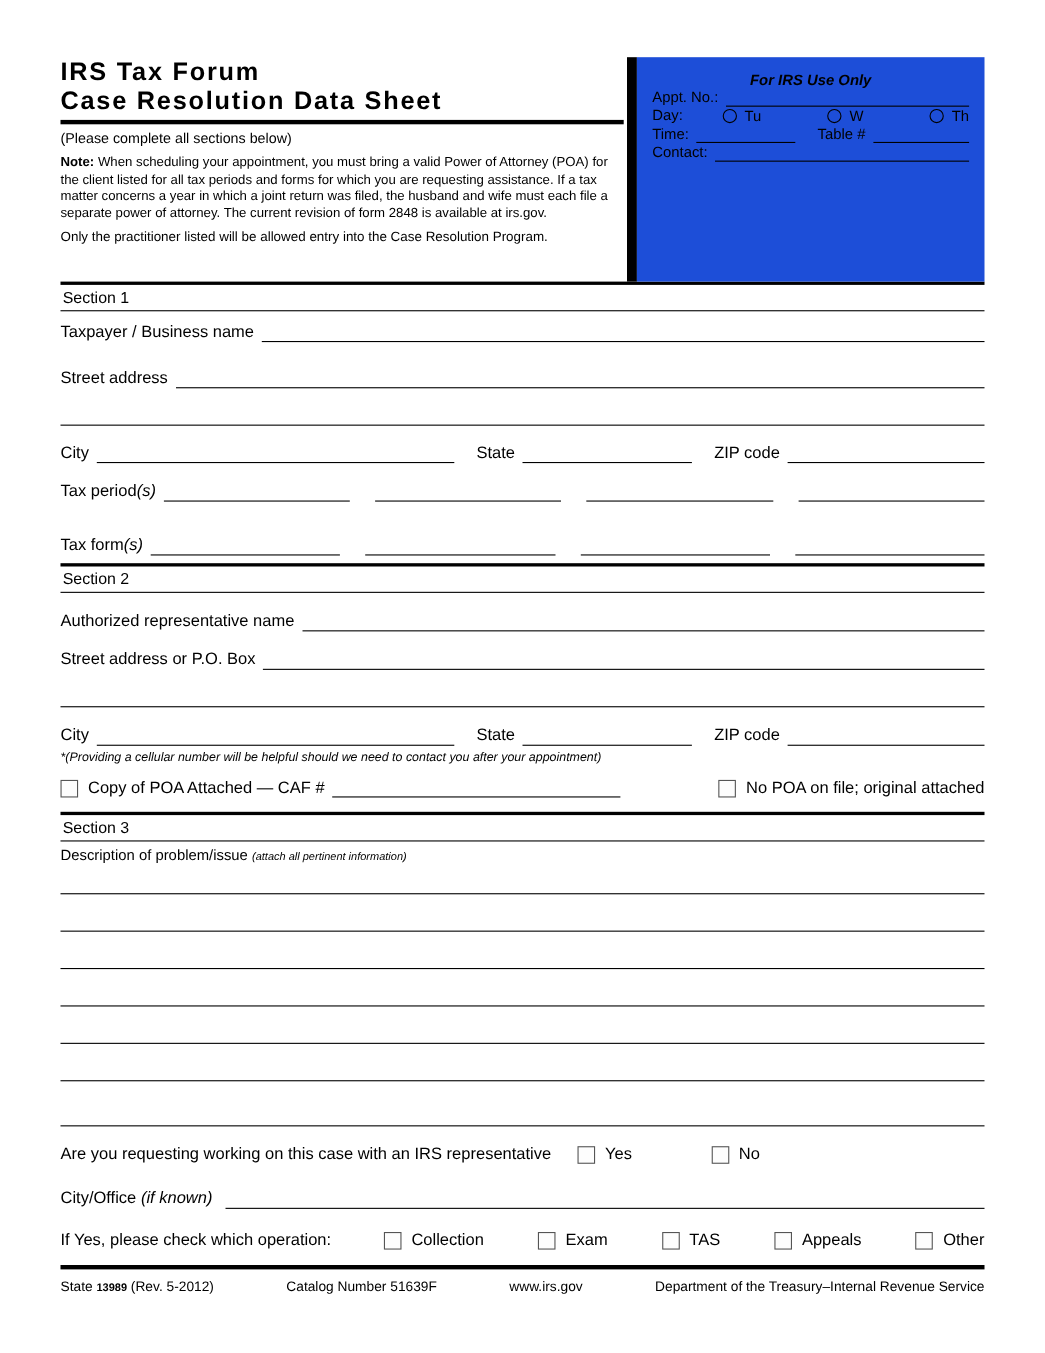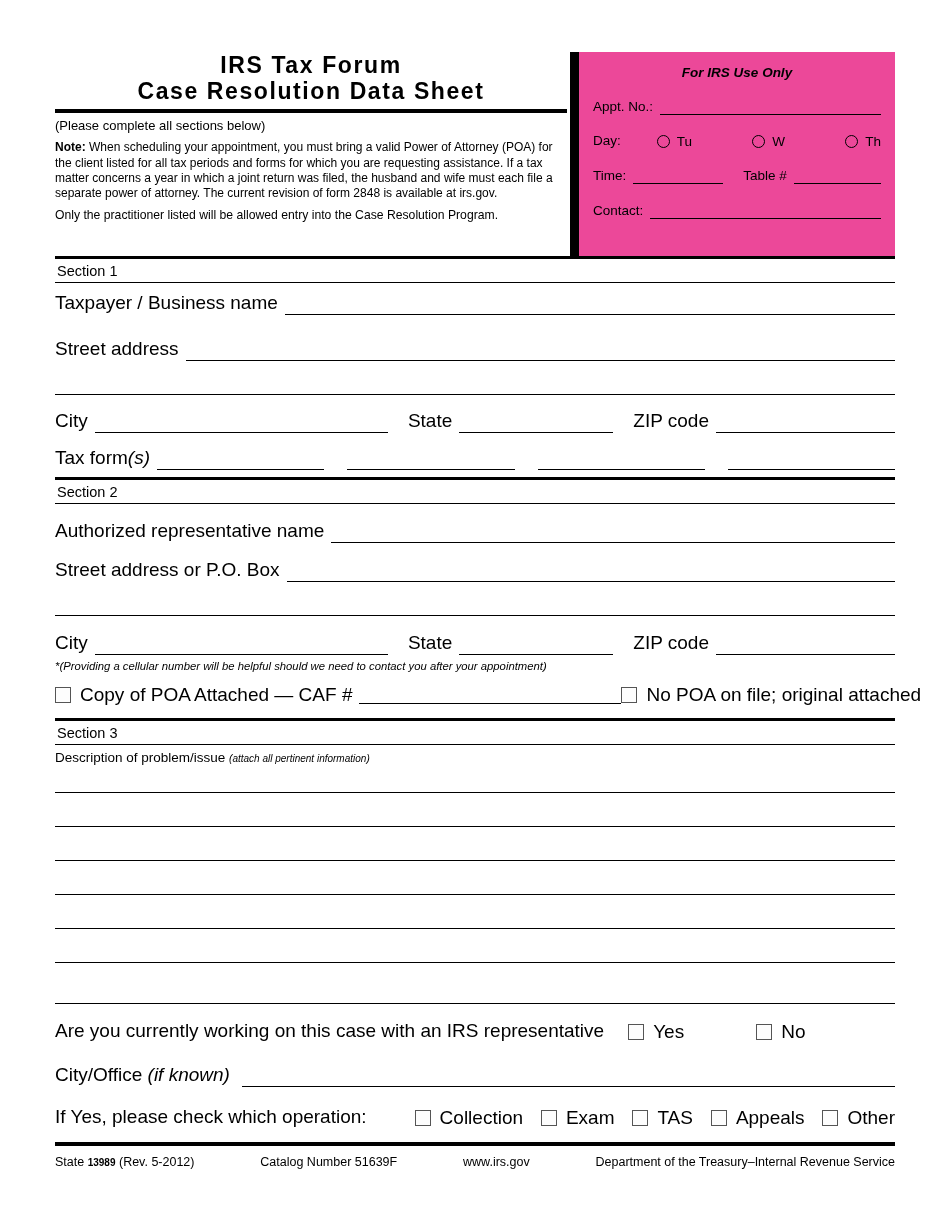--- a/index.html
+++ b/index.html
@@ -3,43 +3,43 @@
 <meta charset="utf-8">
 <style>
   * { box-sizing: border-box; }
   html,body { margin:0; padding:0; background:#e8e8e8; }
   body { font-family:"Liberation Sans", sans-serif; color:#000; }
   .page { width:950px; height:1230px; background:#fff; margin:0 auto; padding:52px 55px 0 55px; overflow:hidden; position:relative; }
 
   
   .header { display:flex; align-items:stretch; height:204px; }
   .header-left { width:512px; display:flex; flex-direction:column; }
-  .titles { text-align:center; font-weight:bold; font-size:23px; line-height:1.14; letter-spacing:1.6px; padding-bottom:5px; border-bottom:4px solid #000; }
+  .titles { font-weight:bold; font-size:23px; line-height:1.14; letter-spacing:1.6px; padding-bottom:5px; border-bottom:4px solid #000; }
   .instruction { font-size:13px; margin-top:5px; }
   .note { font-size:12px; line-height:1.27; margin:7px 0 0 0; }
   .note b { font-weight:bold; }
   .note2 { margin-top:7px; font-size:12.2px; }
   .header-divider { width:9px; background:#000; margin-left:3px; }
-  .irs-box { flex:1; background:#ec4899; padding:13px 14px 0 14px; font-size:13.5px; }
+  .irs-box { flex:1; background:#1d4ed8; padding:13px 14px 0 14px; font-size:13.5px; }
   .irs-title { text-align:center; font-weight:bold; font-style:italic; font-size:13.5px; }
-  .irs-row { display:flex; align-items:flex-end; margin-top:18px; }
+  .irs-row { display:flex; align-items:flex-end; margin-top:0; }
   .irs-row.center { align-items:center; }
   .day-spread { flex:1; display:flex; justify-content:space-between; margin-left:36px; }
   .radio-item { display:flex; align-items:center; gap:7px; }
   .radio { width:13px; height:13px; border:1.6px solid #000; border-radius:50%; background:transparent; }
 
   
   .fline { border-bottom:1px solid #000; flex:1; height:17px; margin-left:7px; }
   .fline.standalone { margin-left:23px; }
   .time-line { flex:0 0 90px; }
 
   
   .section-heading { border-top:3px solid #000; border-bottom:1px solid #000; font-size:14.5px; padding:4px 2px 3px 2px; }
 
-  .frow { display:flex; align-items:flex-end; font-size:19px; min-height:19px; }
+  .frow { display:flex; align-items:flex-end; font-size:15px; min-height:19px; }
   .frow.center { align-items:center; }
   .flabel { white-space:nowrap; padding-bottom:1px; }
   .flabel i { font-style:italic; }
   .ml20 { margin-left:20px; }
   .state-line { flex:0 0 154px; }
   .zip-line { flex:0 0 179px; }
   .phone-line { flex:0 0 232px; }
   .caf-line { flex:0 0 262px; }
   .cell-note { font-size:11.3px; font-style:italic; margin-top:5px; }
 
@@ -130,22 +130,29 @@
 
   <div class="frow" style="margin-top:15px">
     <span class="flabel">City</span>
     <span class="fline"></span>
     <span class="flabel ml20">State</span>
     <span class="fline state-line"></span>
     <span class="flabel ml20">ZIP code</span>
     <span class="fline zip-line"></span>
   </div>
 
-
-  <div class="frow" style="margin-top:14px">
+  <div class="frow" style="margin-top:16px">
+    <span class="flabel"><span>Tax period</span><i>(s)</i></span>
+    <span class="fline"></span>
+    <span class="fline standalone"></span>
+    <span class="fline standalone"></span>
+    <span class="fline standalone"></span>
+  </div>
+
+  <div class="frow" style="margin-top:30px">
     <span class="flabel"><span>Tax form</span><i>(s)</i></span>
     <span class="fline"></span>
     <span class="fline standalone"></span>
     <span class="fline standalone"></span>
     <span class="fline standalone"></span>
   </div>
 
   <div class="section-heading" style="margin-top:7px"><span>Section 2</span></div>
 
   <div class="frow" style="margin-top:16px">
@@ -192,21 +199,21 @@
 
   <div class="desc-line first"></div>
   <div class="desc-line"></div>
   <div class="desc-line"></div>
   <div class="desc-line"></div>
   <div class="desc-line"></div>
   <div class="desc-line"></div>
   <div class="desc-line last"></div>
 
   <div class="frow center" style="margin-top:16px">
-    <span class="flabel">Are you currently working on this case with an IRS representative</span>
+    <span class="flabel">Are you requesting working on this case with an IRS representative</span>
     <span class="checkbox" style="margin-left:24px"></span>
     <span class="cb-label">Yes</span>
     <span class="checkbox" style="margin-left:72px"></span>
     <span class="cb-label">No</span>
   </div>
 
   <div class="frow" style="margin-top:21px">
     <span class="flabel"><span>City/Office</span> <i>(if known)</i></span>
     <span class="fline" style="margin-left:12px"></span>
   </div>

